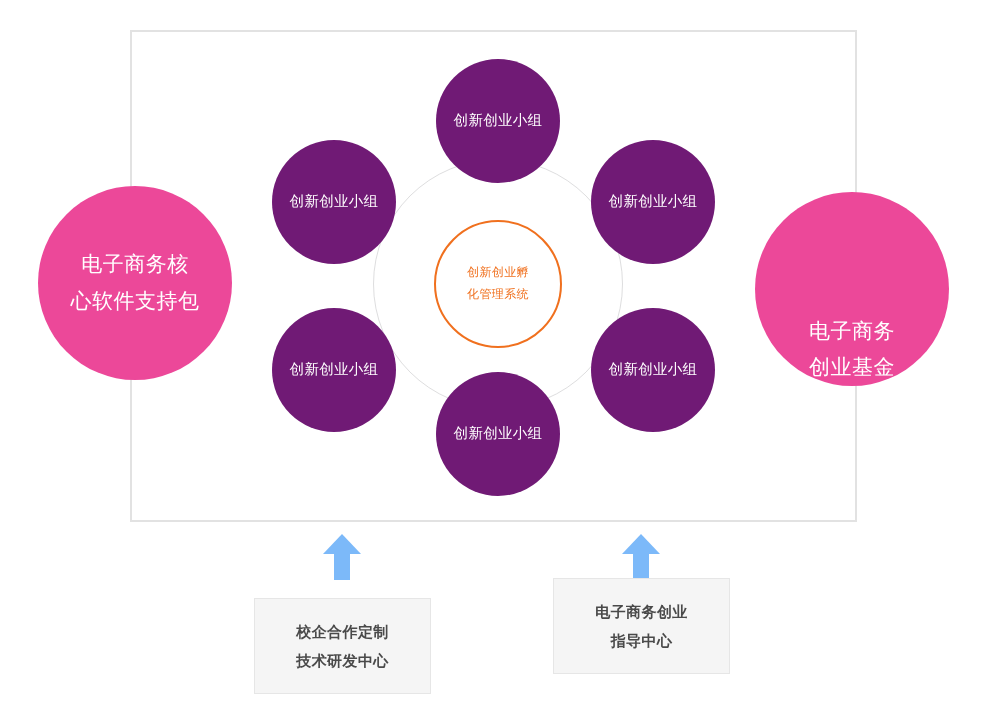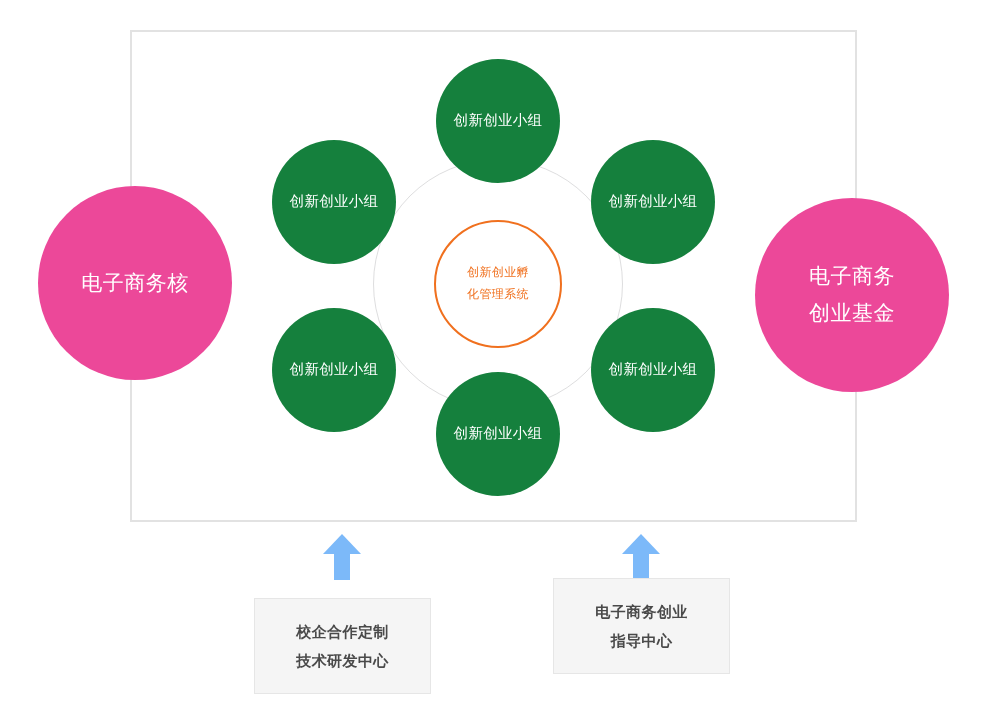--- a/index.html
+++ b/index.html
@@ -50,21 +50,21 @@
     align-items: center;
     justify-content: center;
     text-align: center;
     box-sizing: border-box;
   }
 
   
   .node-sm {
     width: 124px;
     height: 124px;
-    background: #15803d;
+    background: #701a75;
     color: #ffffff;
     font-size: 14.5px;
     line-height: 1.45;
     letter-spacing: 0.3px;
   }
 
   
   .node-lg {
     width: 194px;
     height: 194px;
@@ -176,24 +176,25 @@
   <div class="circle node-hub" style="left:434px; top:220px;">
     <span class="txt">
       <span>创新创业孵</span><br>
       <span>化管理系统</span>
     </span>
   </div>
 
   <div class="circle node-lg" style="left:38px; top:186px;">
     <span class="txt">
       <span>电子商务核</span><br>
-    </span>
-  </div>
-
-  <div class="circle node-lg" style="left:755px; top:198px;">
+      <span>心软件支持包</span>
+    </span>
+  </div>
+
+  <div class="circle node-lg" style="left:755px; top:192px;align-items:flex-end;">
     <span class="txt">
       <span>电子商务</span><br>
       <span>创业基金</span>
     </span>
   </div>
 
   <div class="arrow" style="left:323px; top:534px;">
     <div class="head"></div>
     <div class="shaft"></div>
   </div>

